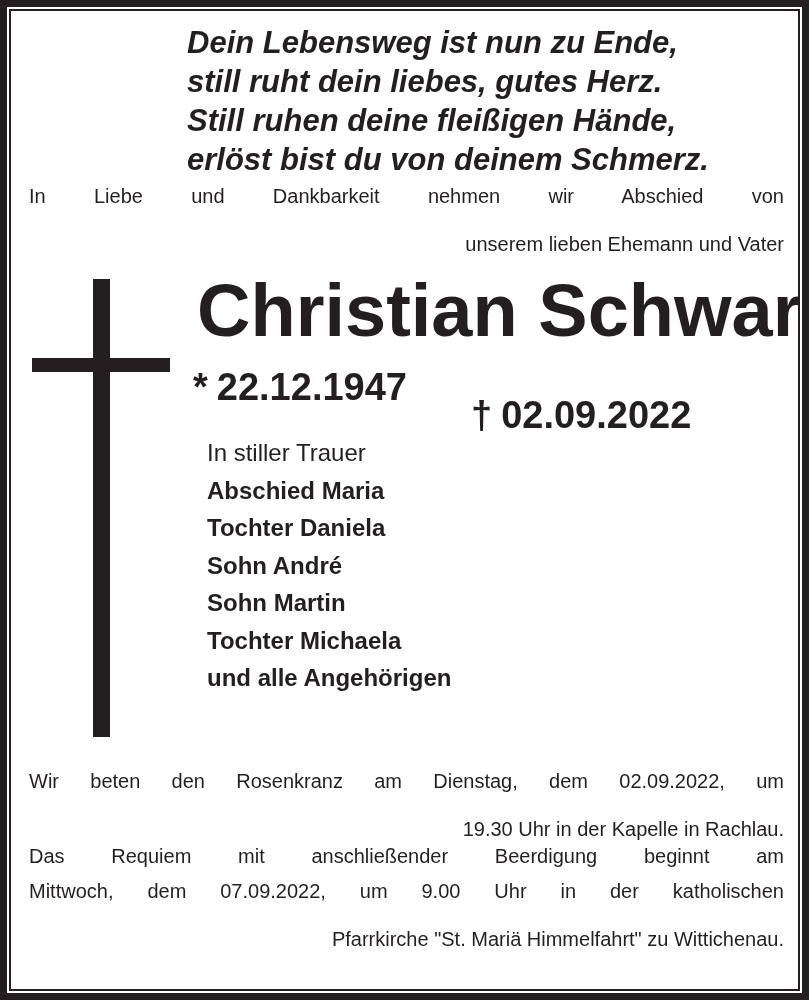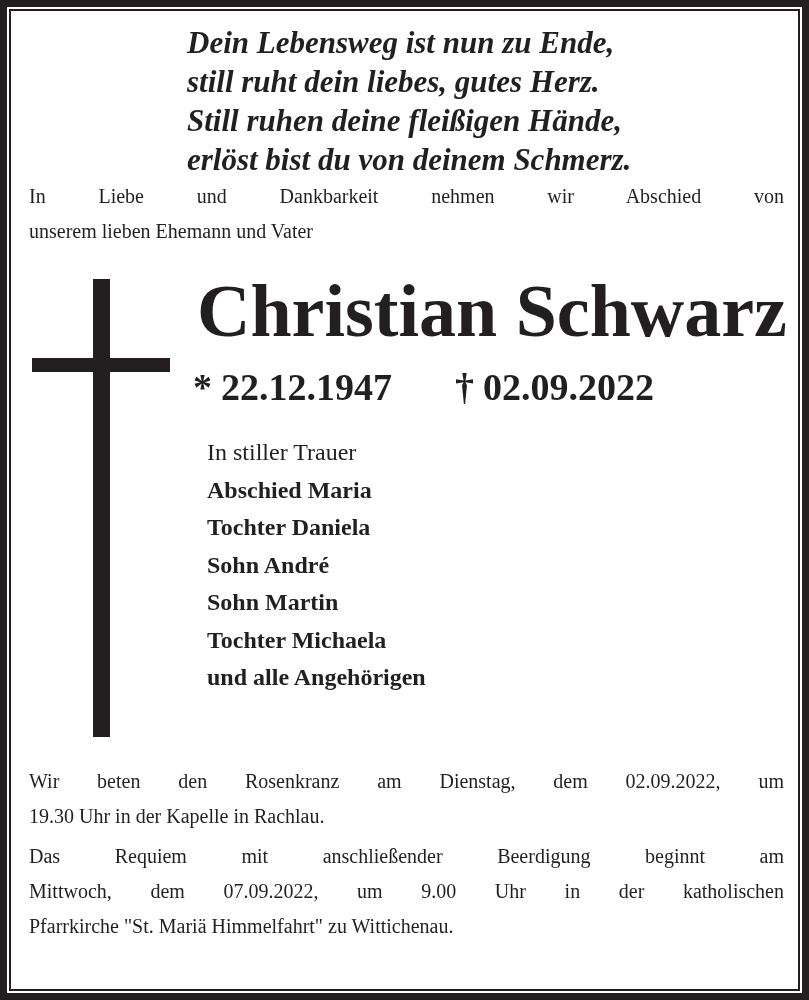--- a/index.html
+++ b/index.html
@@ -9,21 +9,21 @@
     background: #ffffff;
   }
   .card {
     position: relative;
     width: 809px;
     height: 1000px;
     box-sizing: border-box;
     border: 7px solid #231f20;
     padding: 2px;
     background: #ffffff;
-    font-family: Liberation Serif, serif;
+    font-family: Liberation Sans, sans-serif;
     color: #231f20;
   }
   .inner {
     position: relative;
     width: 100%;
     height: 100%;
     box-sizing: border-box;
     border: 2px solid #231f20;
     overflow: hidden;
   }
@@ -44,21 +44,22 @@
     left: 18px;
     right: 14px;
     font-size: 20px;
     line-height: 35px;
   }
   .para .jline {
     text-align: justify;
     text-align-last: justify;
   }
   .para .lline {
-    text-align: left;
+    text-align: right;
+    margin-top: 13px;
   }
   .intro   { top: 168px; }
   .rosary  { top: 753px; }
   .requiem { top: 828px; }
   
   .cross { position: absolute; left: 0; top: 0; }
   .cross .vbar {
     position: absolute;
     left: 82px; top: 268px;
     width: 17px; height: 458px;
@@ -83,21 +84,21 @@
   }
   .date {
     position: absolute;
     top: 361px;
     font-size: 38px;
     line-height: 31px;
     font-weight: 700;
     white-space: nowrap;
   }
   .birth { left: 182px; }
-  .death { left: 444px; }
+  .death { left: 460px; margin-top: 28px; }
   .date .sym { margin-right: 9px; }
   
   .mourning {
     position: absolute;
     left: 196px;
     top: 423px;
     font-size: 24px;
     line-height: 37.5px;
     white-space: nowrap;
   }

